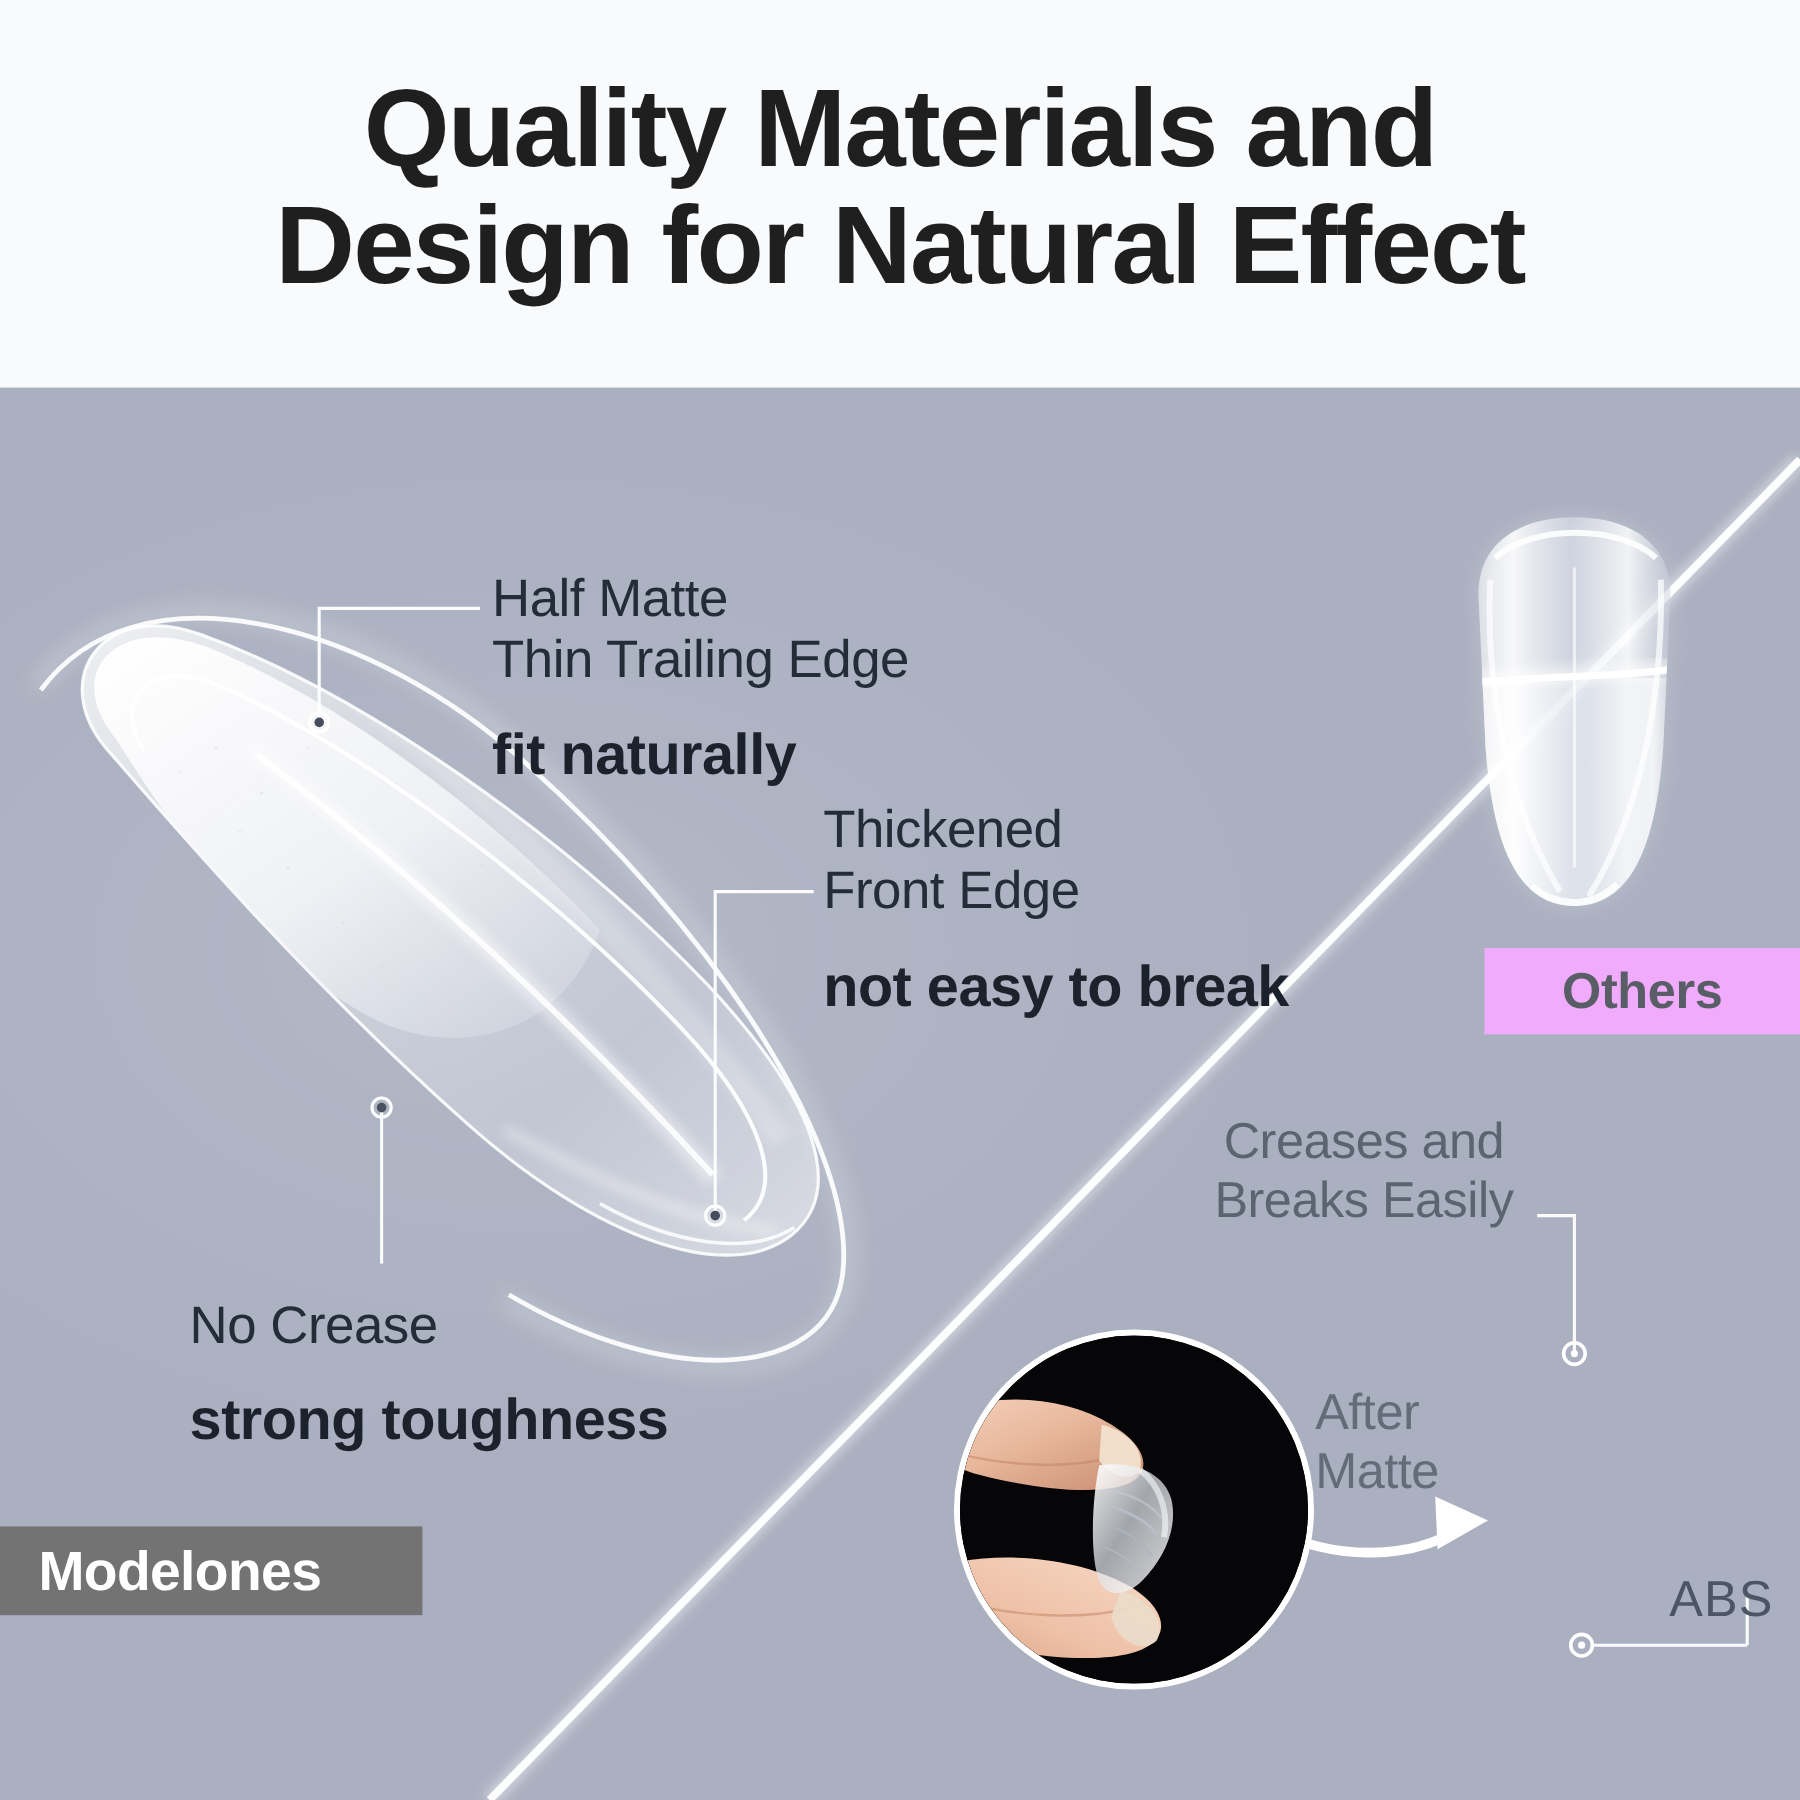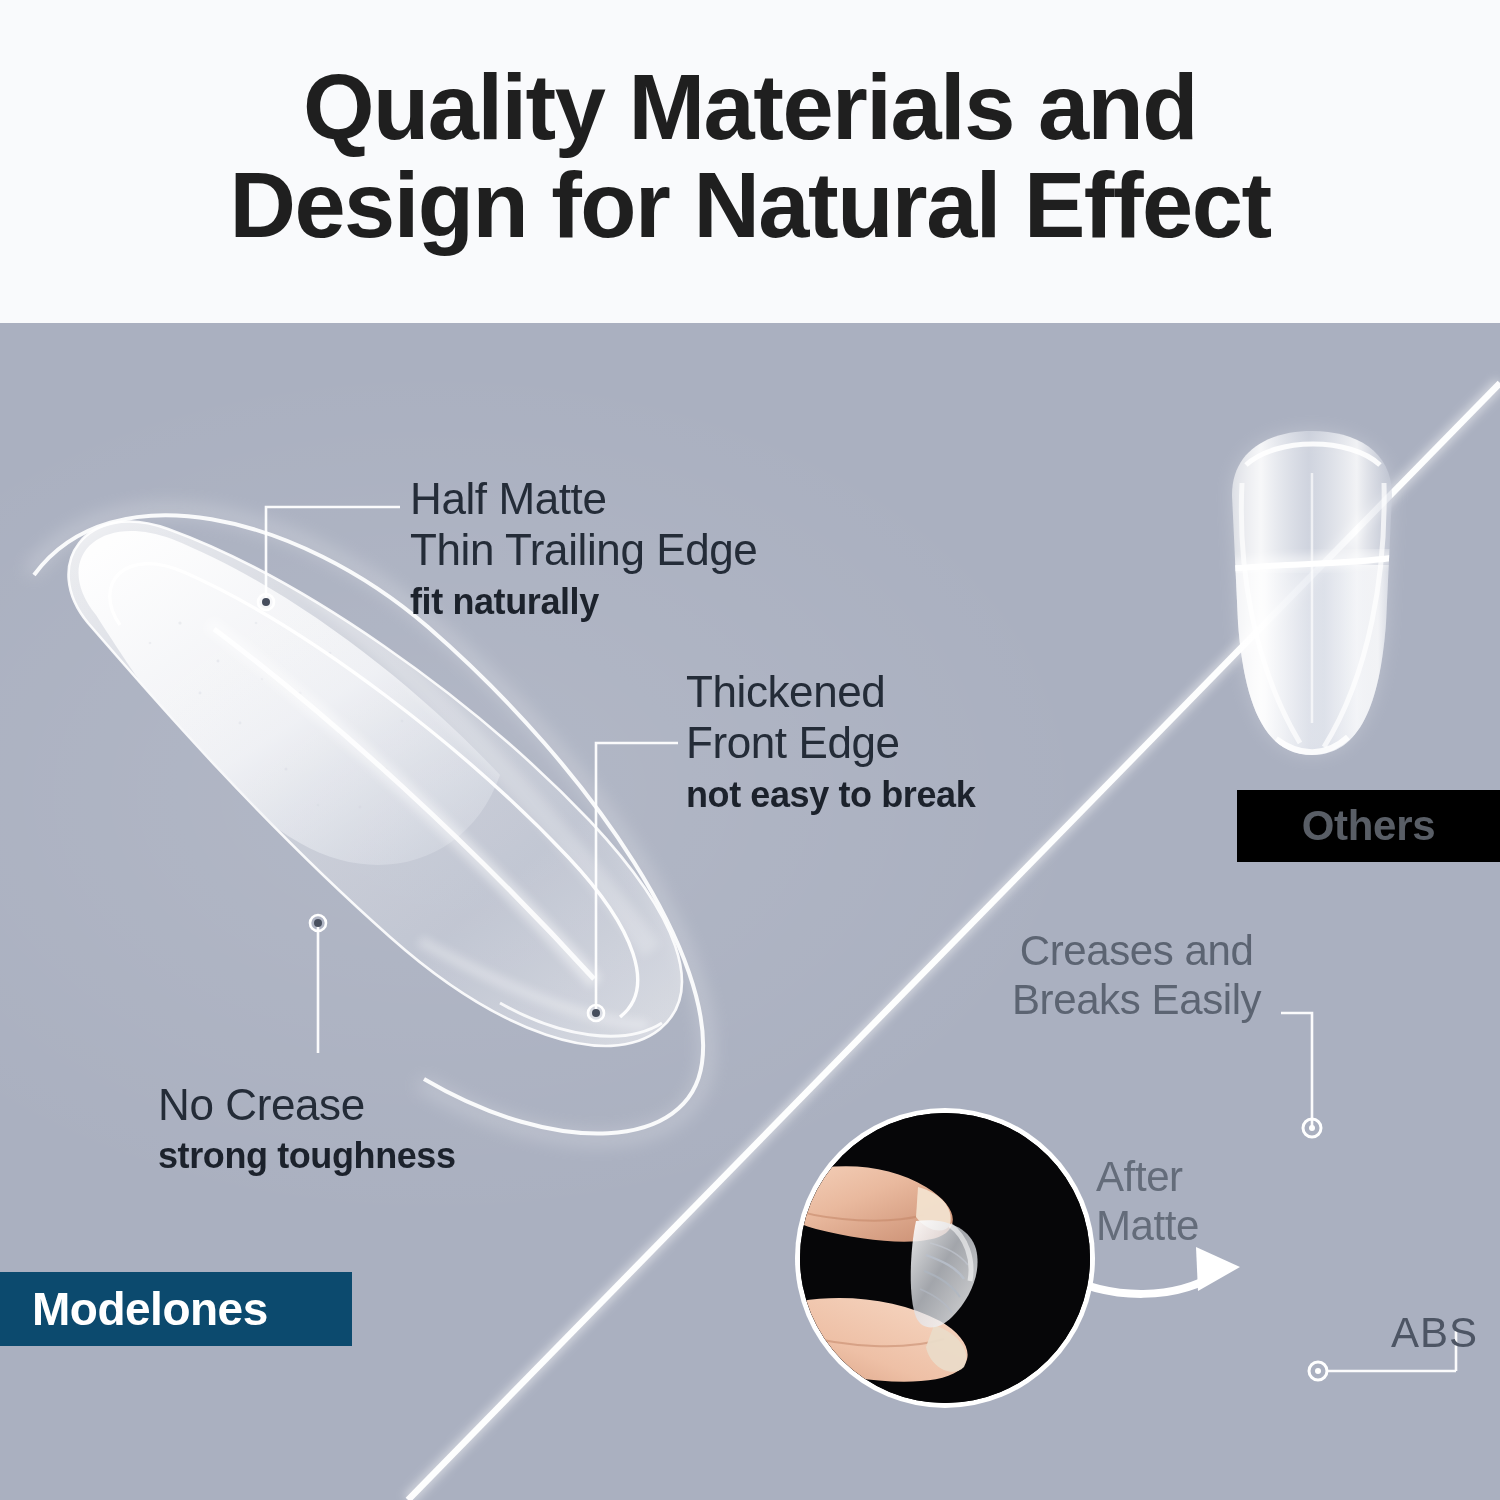--- a/index.html
+++ b/index.html
@@ -76,22 +76,22 @@
   }
   .ann .head {
     font-size: 44px;
     line-height: 1.17;
     font-weight: 400;
     color: #242c38;
     letter-spacing: -0.4px;
     white-space: pre-line;
   }
   .ann .sub {
-    margin-top: 5px;
-    font-size: 36px;
+    margin-top: 26px;
+    font-size: 48px;
     line-height: 1.15;
     font-weight: 700;
     color: #1c222c;
     letter-spacing: -0.4px;
   }
   .ann.gray .head {
     color: #5c6472;
     font-size: 42px;
   }
   .ann.gray2 .head {
@@ -112,39 +112,39 @@
   #ann-afterbend { left: 1096px; top: 830px; text-align: left; }
   #ann-abs       { left: 1391px; top: 985px; }
 
   
   #badge-modelones {
     position: absolute;
     left: 0;
     top: 949px;
     width: 352px;
     height: 74px;
-    background: #0c4a6e;
+    background: #737373;
     display: flex;
     align-items: center;
     z-index: 30;
   }
   #badge-modelones span {
     padding-left: 32px;
     color: #ffffff;
     font-size: 46px;
     font-weight: 700;
     letter-spacing: -0.5px;
   }
   #badge-others {
     position: absolute;
     left: 1237px;
     top: 467px;
     width: 263px;
     height: 72px;
-    background: #000000;
+    background: #f0abfc;
     display: flex;
     align-items: center;
     justify-content: center;
     z-index: 30;
   }
   #badge-others span {
     color: #595e66;
     font-size: 42px;
     font-weight: 700;
     letter-spacing: -0.3px;

